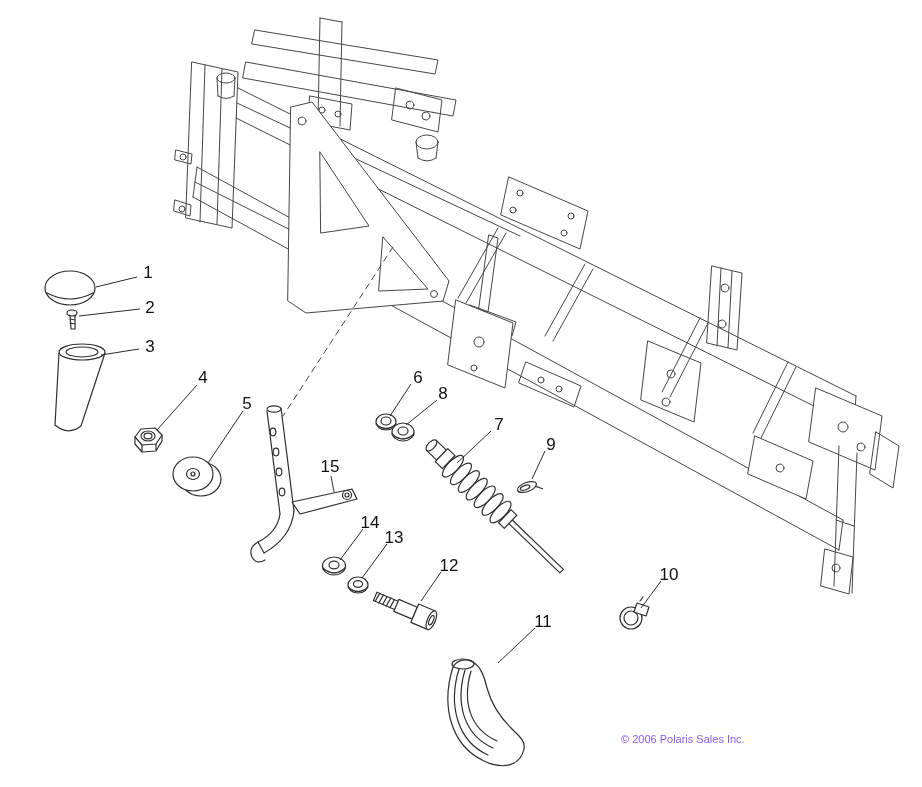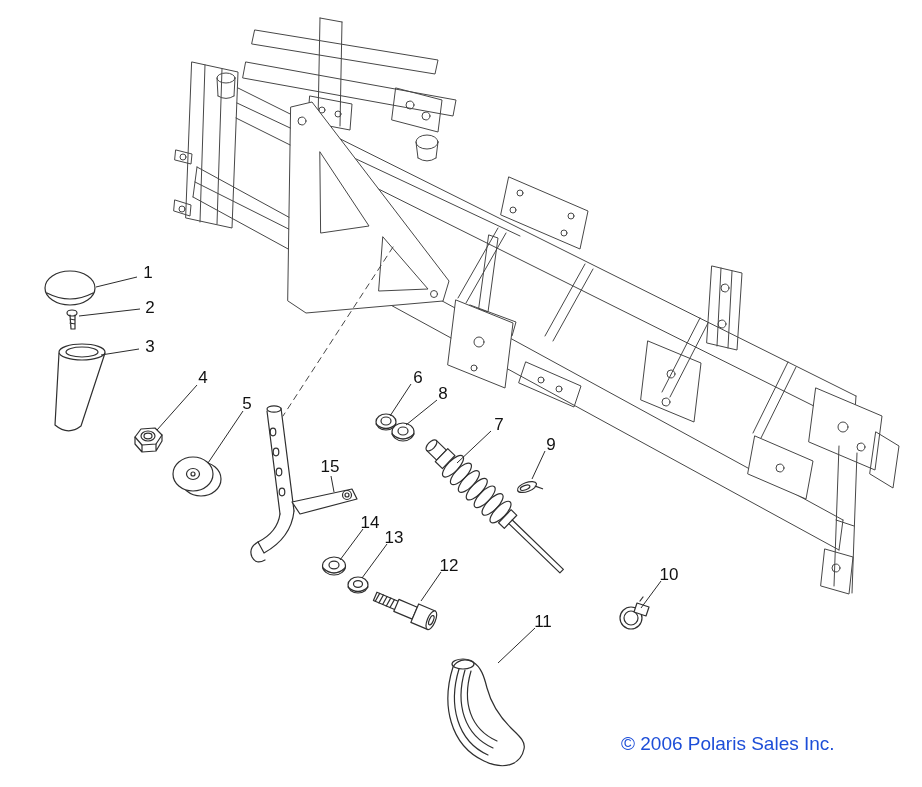--- a/index.html
+++ b/index.html
@@ -1,19 +1,19 @@
 <!DOCTYPE html>
 <html><head>
 <meta charset="utf-8">
 <style>
   html,body{margin:0;padding:0;background:#fff;}
   .page{position:relative;width:922px;height:787px;background:#fff;overflow:hidden;
         font-family:"Liberation Sans",sans-serif;}
   .page svg{position:absolute;left:0;top:0;}
-  .copyright{position:absolute;left:621px;top:733px;font-size:19px;color:#1d4ed8;}
+  .copyright{position:absolute;left:621px;top:733px;font-size:11px;color:#8b5cf6;}
   .callout{font-family:"Liberation Sans",sans-serif;font-size:17px;fill:#111;text-anchor:middle;}
   .frame *{vector-effect:non-scaling-stroke;}
 </style>
 </head>
 <body>
 
 <div class="page">
   <svg width="922" height="787" viewBox="0 0 922 787">
 
     <g class="frame" stroke="#474747" stroke-width="1" fill="none" stroke-linejoin="round" stroke-linecap="round">

